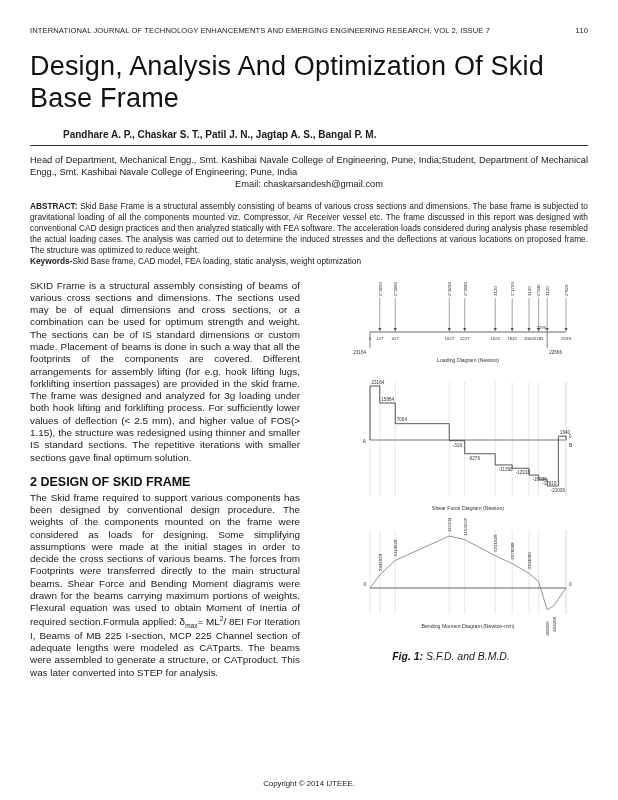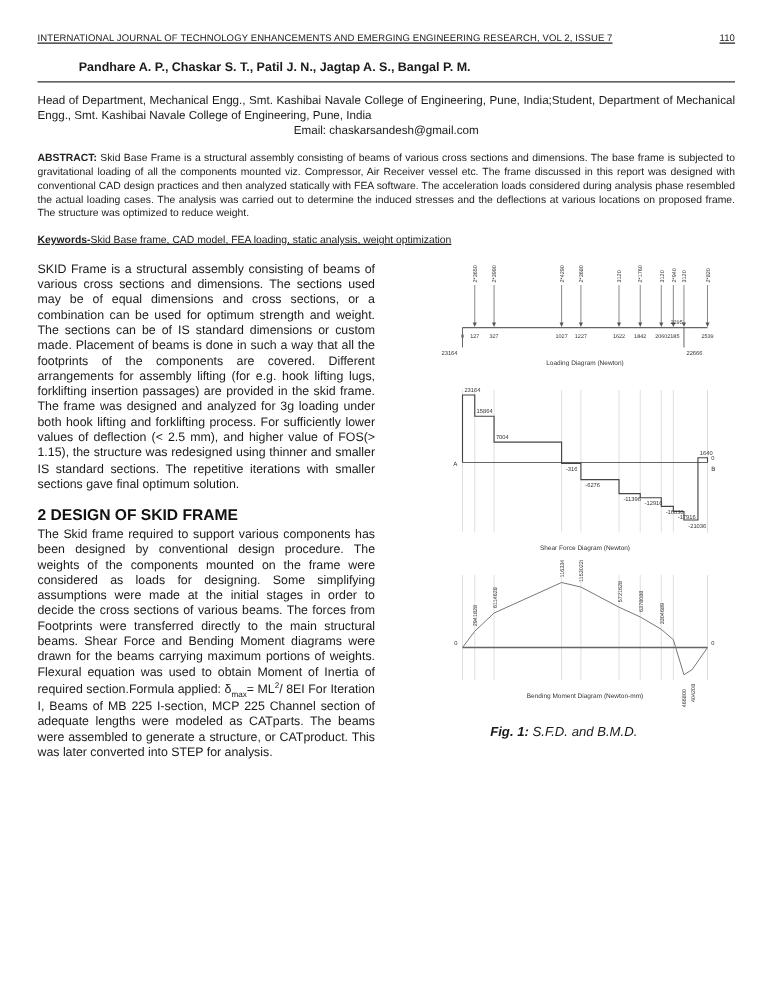--- a/index.html
+++ b/index.html
@@ -6,31 +6,31 @@
   .page{
     position:relative;
     width:618px;height:800px;
     background:#ffffff;
     font-family:"Liberation Sans","DejaVu Sans",sans-serif;
     color:#1a1a1a;
     overflow:hidden;
     box-sizing:border-box;
     padding:26px 30px 0 30px;
   }
-  .hdr{display:flex;justify-content:space-between;font-size:7.6px;letter-spacing:.1px;color:#222;text-decoration:underline;}
+  .hdr{display:flex;justify-content:space-between;font-size:7.6px;letter-spacing:.1px;color:#222;}
   .hdr .jl{max-width:500px;}
   .issn{font-size:7.6px;color:#222;margin-top:1px;}
   .title{font-size:27px;line-height:1.18;font-weight:400;color:#111;margin-top:16px;letter-spacing:.2px;}
   .authors{font-size:10px;font-weight:bold;margin-top:14px;padding-left:33px;}
   .rule{border:none;border-top:1.3px solid #333;margin:5px 0 8px 0;}
   .affil{font-size:9.3px;line-height:1.3;text-align:justify;}
   .email{font-size:9.3px;margin-top:1px;text-align:center;}
   .abstract{font-size:8.3px;line-height:1.32;text-align:justify;margin-top:12px;color:#222;}
   .abstract b{font-weight:bold;}
-  .keywords{font-size:8.3px;margin-top:10px;color:#222;text-decoration:underline;}
+  .keywords{font-size:8.3px;color:#222;}
   .cols{display:flex;gap:14px;margin-top:14px;}
   .colL{width:270px;}
   .colR{width:274px;}
   h2.sec{font-size:12.5px;font-weight:bold;margin:0 0 3px 0;color:#111;}
   h2.sec2{margin-top:11px;}
   p.body{font-size:9.9px;line-height:1.24;text-align:justify;margin:0;color:#1a1a1a;}
   sub.f{font-size:6.5px;}
   sup.f{font-size:6.5px;}
   .figwrap{margin-top:-6px;}
   .figcap{font-size:10.5px;text-align:center;margin-top:14px;}
@@ -42,20 +42,21 @@
 </head>
 <body>
 
 <div class="page">
 
   <div class="hdr">
     <span class="jl">INTERNATIONAL JOURNAL OF TECHNOLOGY ENHANCEMENTS AND EMERGING ENGINEERING RESEARCH, VOL 2, ISSUE 7</span>
     <span>110</span>
   </div>
 
+  <div class="title">Design, Analysis And Optimization Of Skid Base Frame</div>
 
   <div class="authors">Pandhare A. P., Chaskar S. T., Patil J. N., Jagtap A. S., Bangal P. M.</div>
   <hr class="rule">
 
   <div class="affil">Head of Department, Mechanical Engg., Smt. Kashibai Navale College of Engineering, Pune, India;Student, Department of Mechanical Engg., Smt. Kashibai Navale College of Engineering, Pune, India</div>
   <div class="email">Email: chaskarsandesh@gmail.com</div>
 
   <div class="abstract"><b>ABSTRACT:</b><span> Skid Base Frame is a structural assembly consisting of beams of various cross sections and dimensions. The base frame is subjected to gravitational loading of all the components mounted viz. Compressor, Air Receiver vessel etc. The frame discussed in this report was designed with conventional CAD design practices and then analyzed statically with FEA software. The acceleration loads considered during analysis phase resembled the actual loading cases. The analysis was carried out to determine the induced stresses and the deflections at various locations on proposed frame. The structure was optimized to reduce weight.</span></div>
 
   <div class="keywords"><b>Keywords-</b><span>Skid Base frame, CAD model, FEA loading, static analysis, weight optimization</span></div>
@@ -179,13 +180,14 @@
               <text x="52" y="68" font-size="4.6" text-anchor="end" fill="#333" font-family="Liberation Sans, sans-serif">0</text>
               <text x="255.00000000000003" y="68" font-size="4.6" text-anchor="start" fill="#333" font-family="Liberation Sans, sans-serif">0</text>
               <text x="154" y="110" font-size="5.2" text-anchor="middle" fill="#333" font-family="Liberation Sans, sans-serif">Bending Moment Diagram (Newton-mm)</text>
             </svg>
           </div>
         <div class="figcap"><span class="pre">Fig. 1:</span><span class="txt"> S.F.D. and B.M.D.</span></div>
       </div>
     </div>
   </div>
 
+  <div class="footer">Copyright © 2014 IJTEEE.</div>
 </div>
 
 </body></html>

